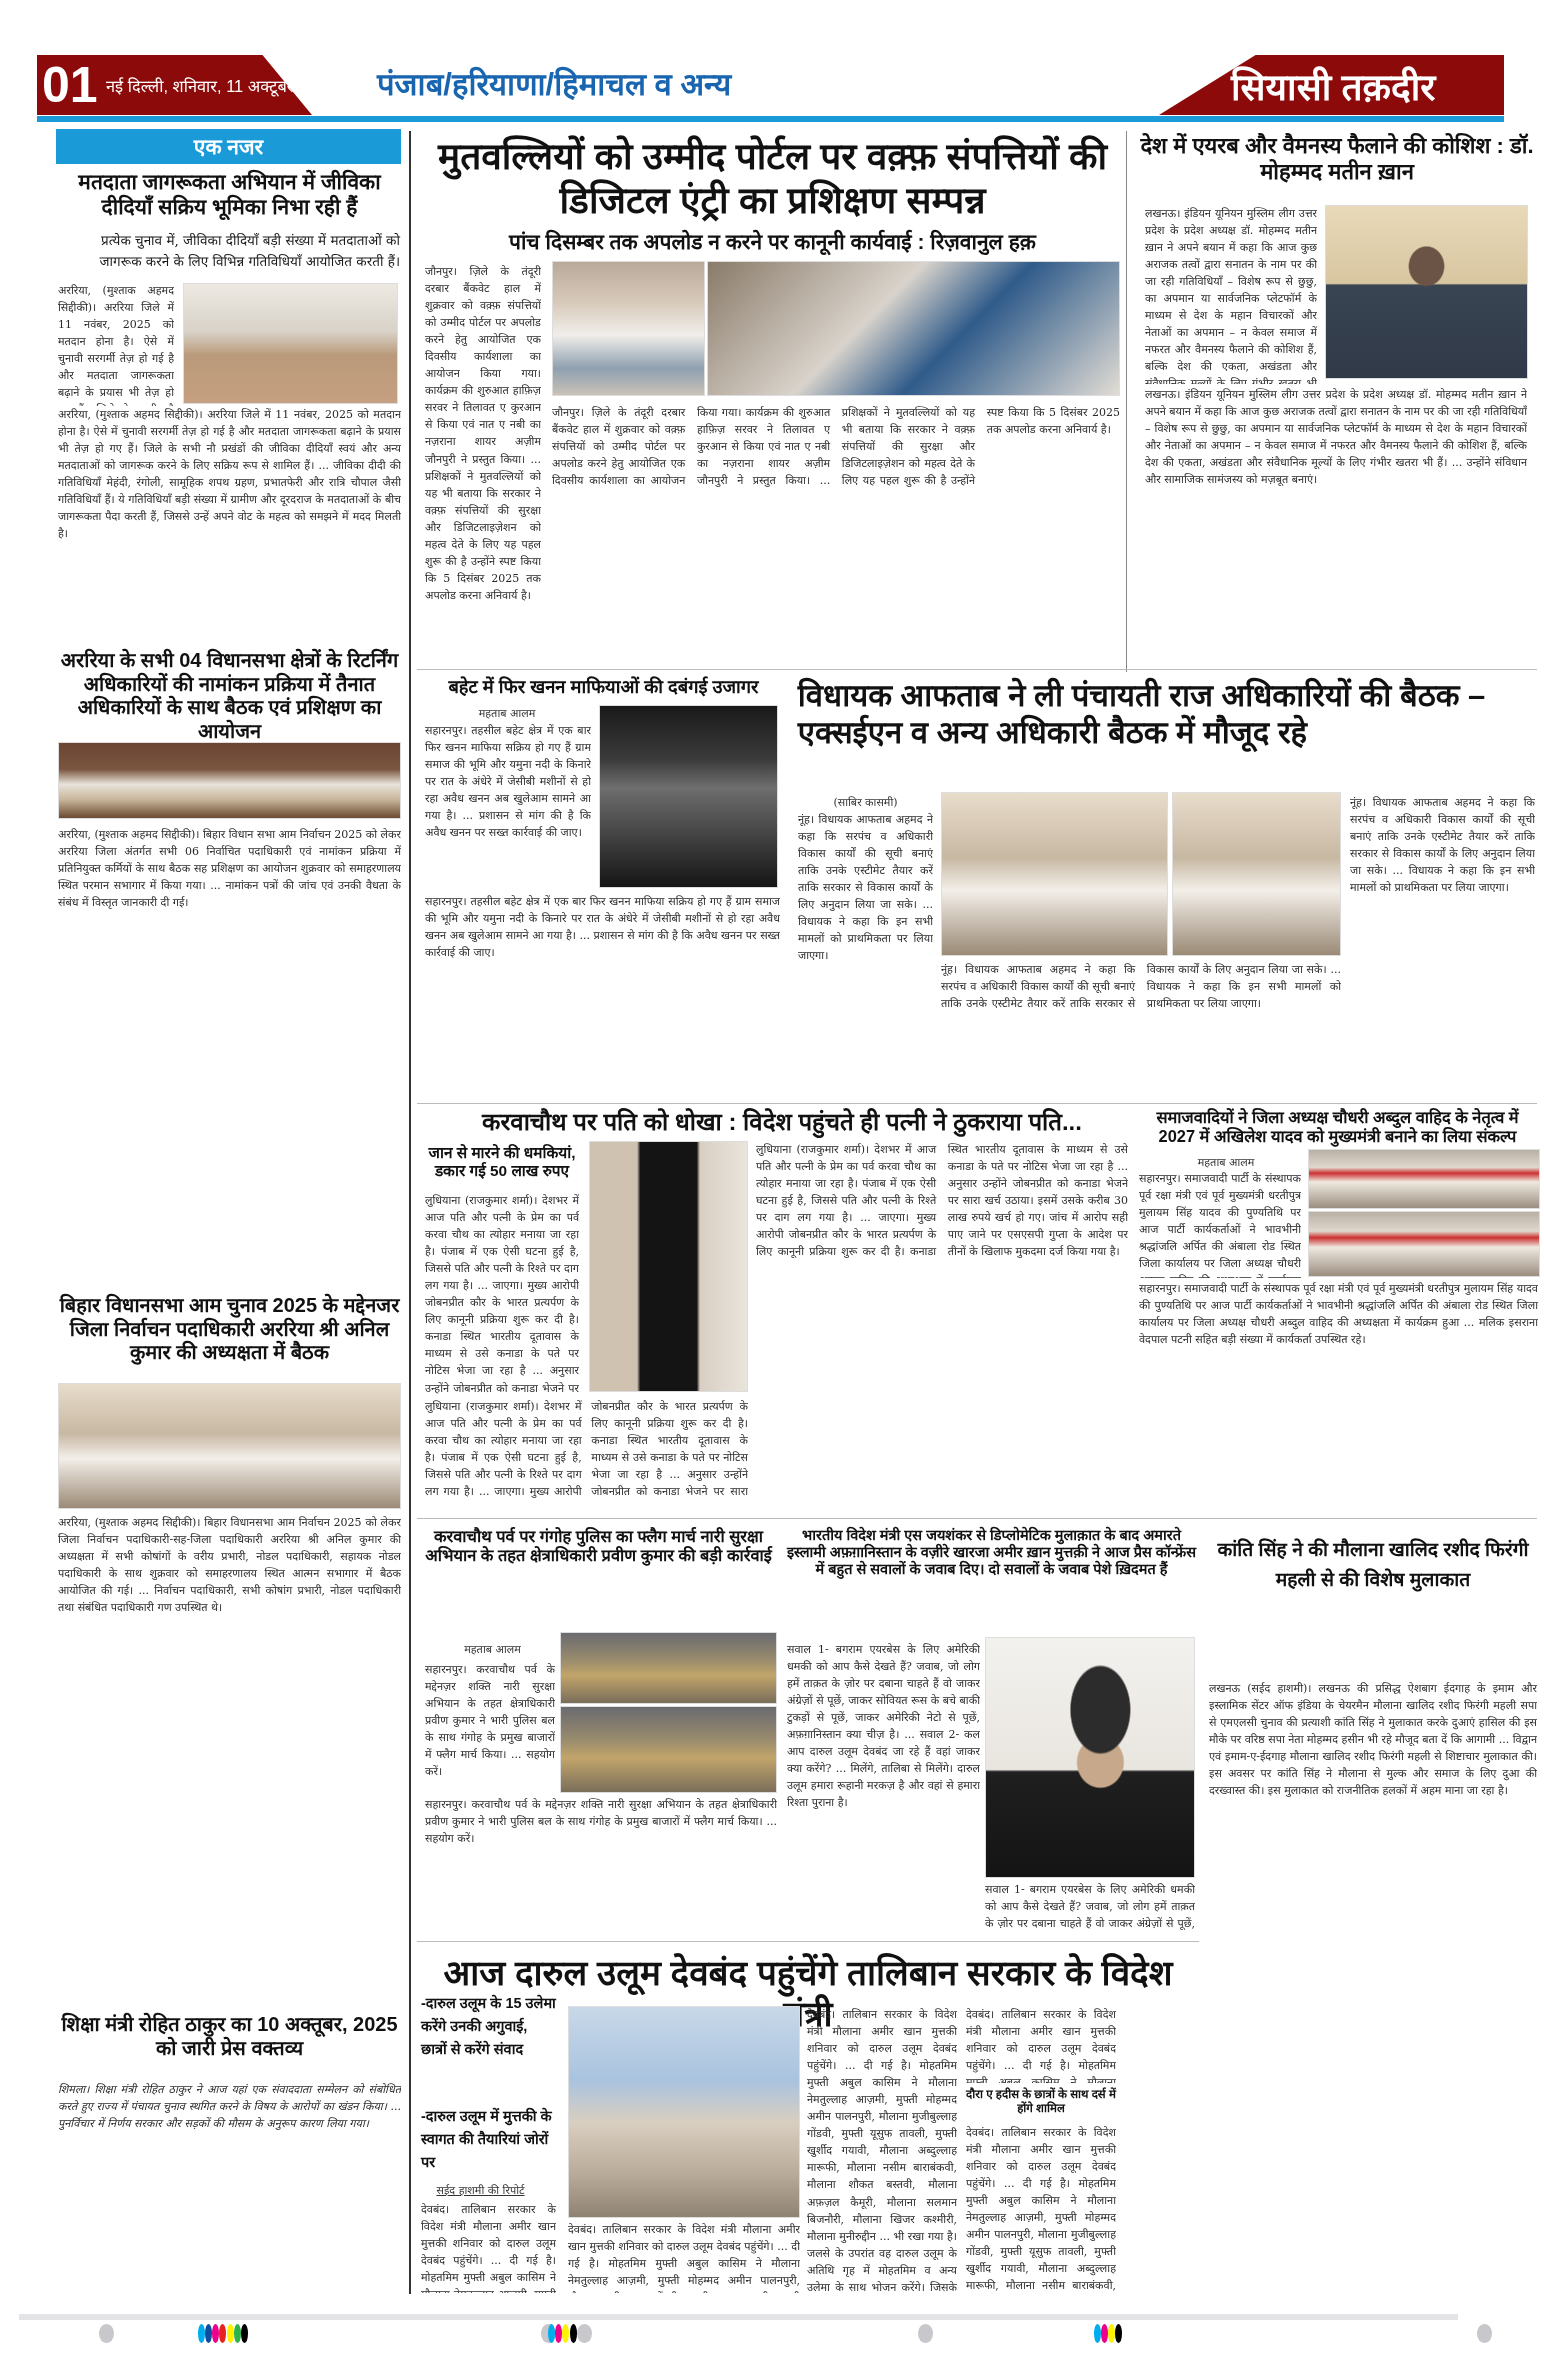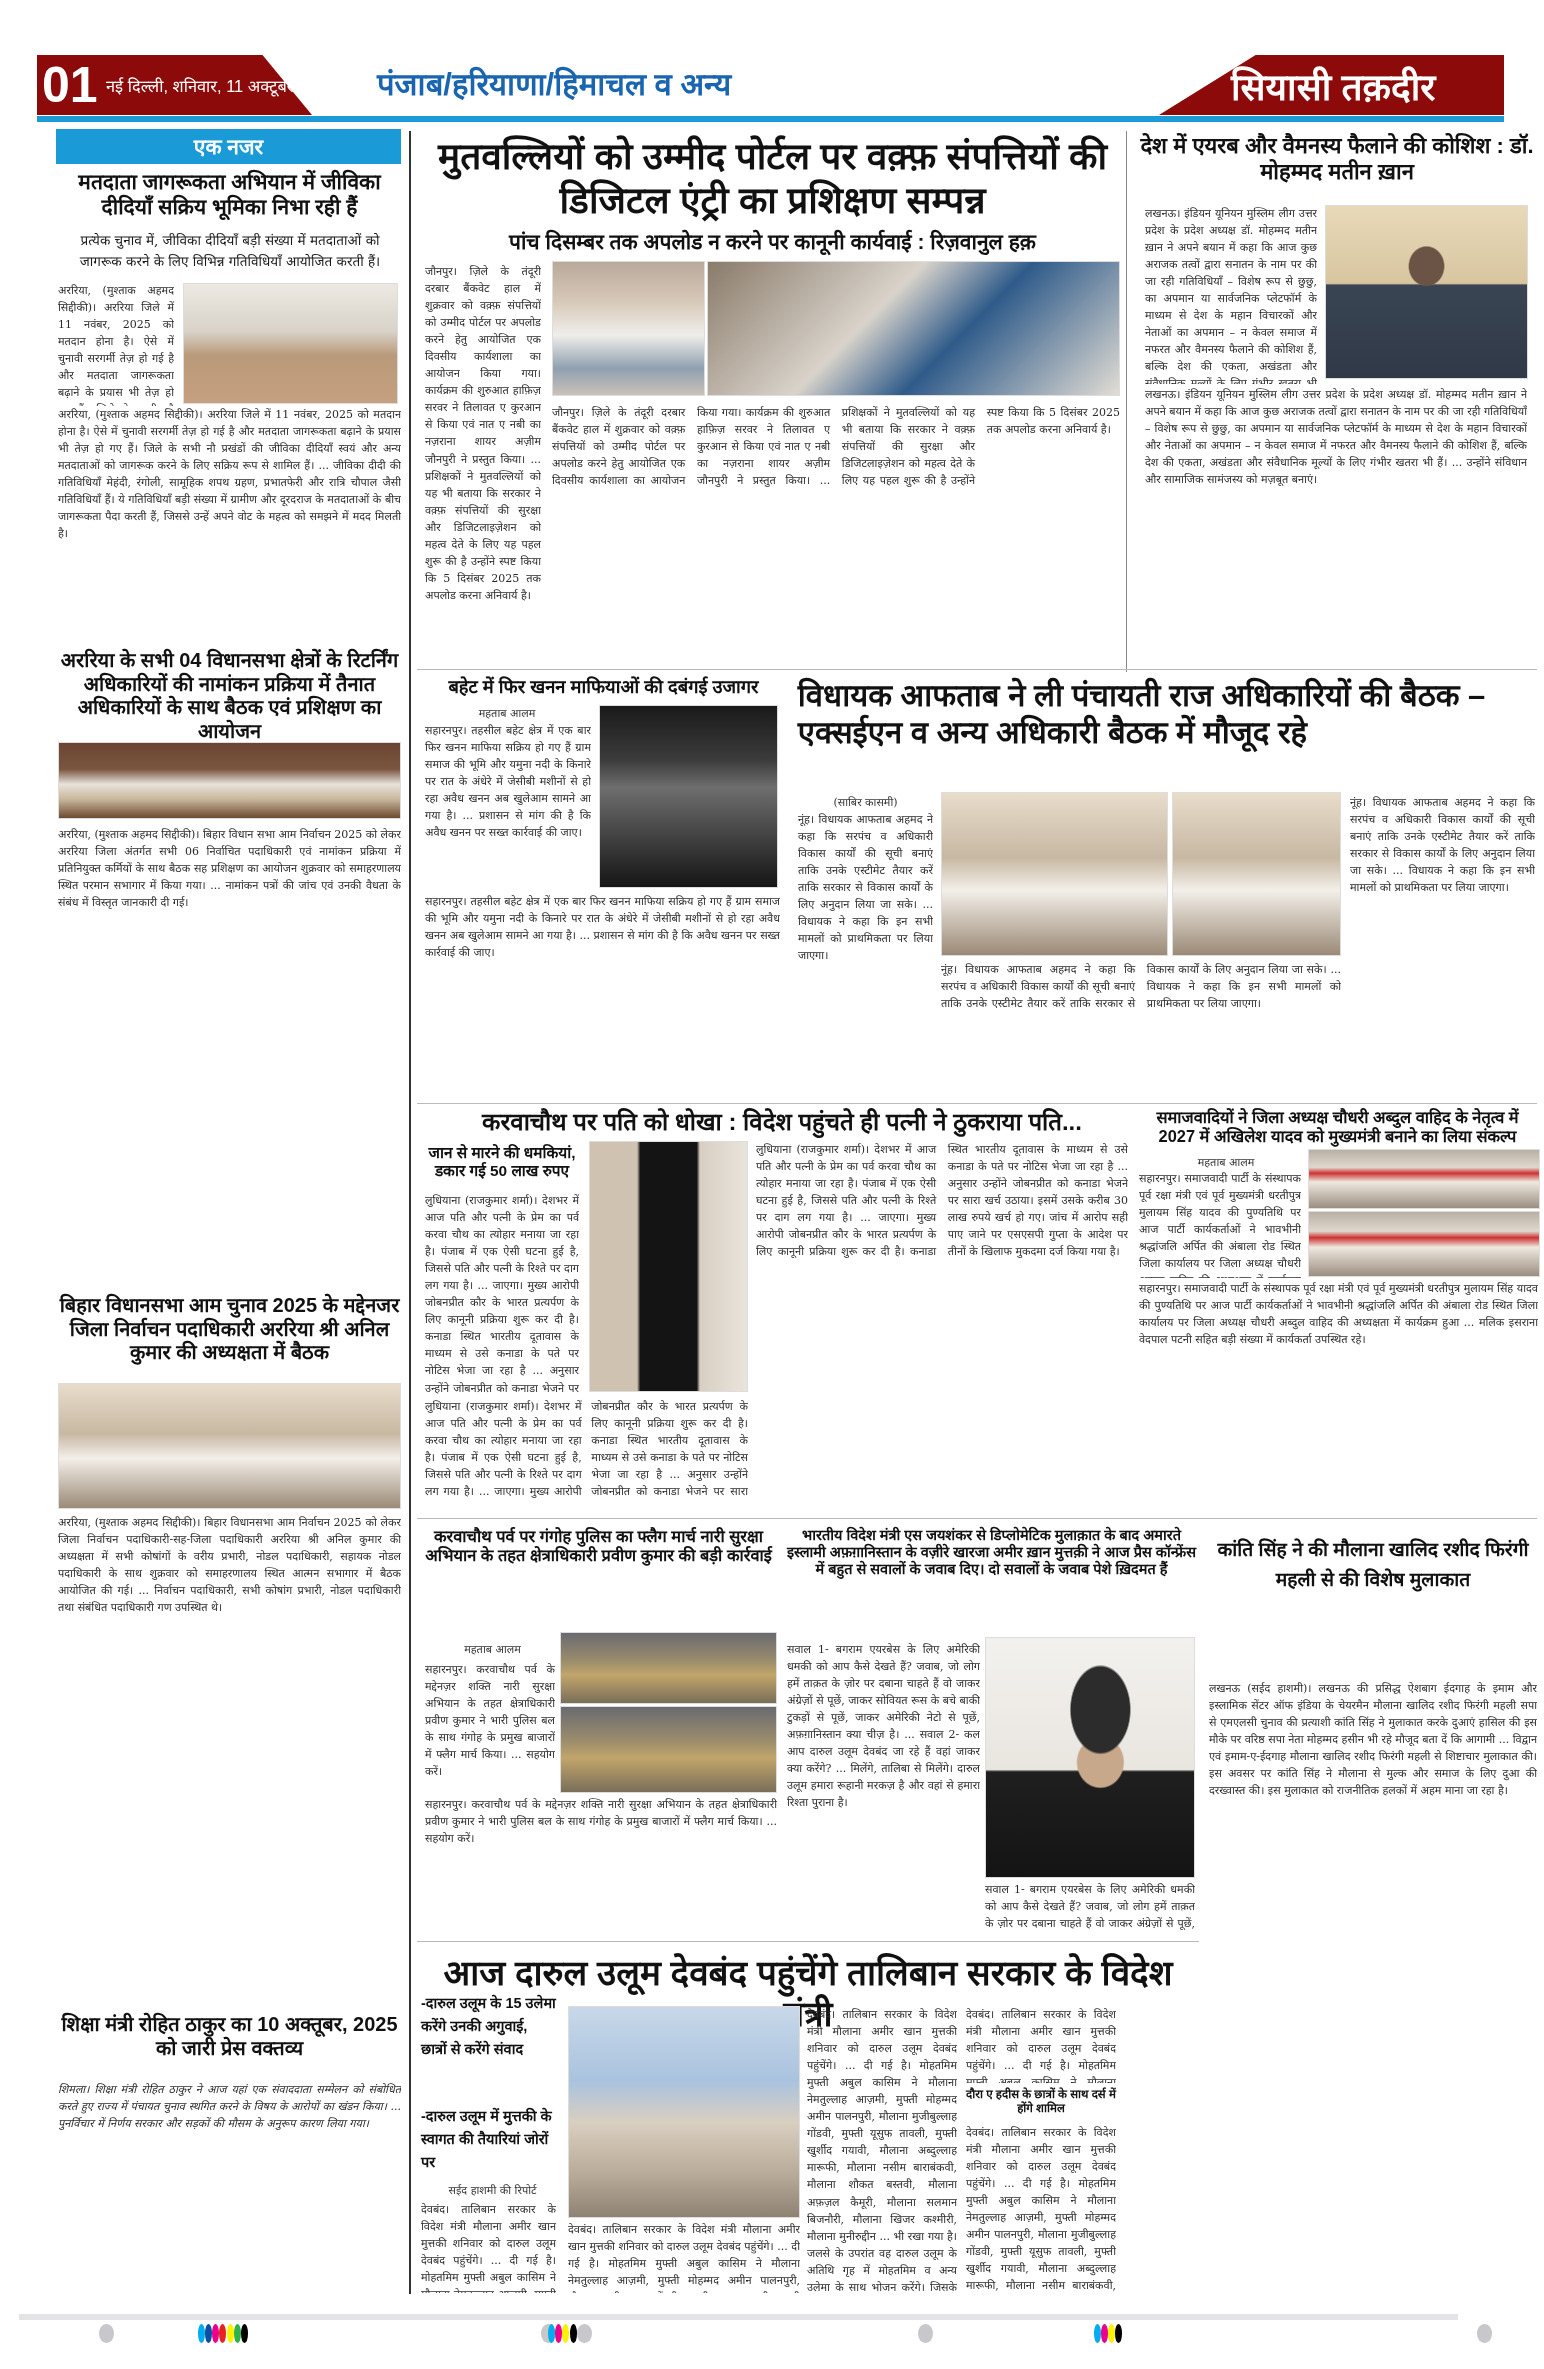--- a/index.html
+++ b/index.html
@@ -53,21 +53,21 @@
 <div id="section-title" class="abs">पंजाब/हरियाणा/हिमाचल व अन्य</div>
 <div id="mast-right" class="abs"></div>
 <div id="brand" class="abs">सियासी तक़दीर</div>
 <div id="mast-line" class="abs"></div>
 
 <div class="vrule" style="left:409px; top:131px; height:2163px;"></div>
 <div class="vrule" style="left:1126px; top:131px; height:541px; width:1px; background:#888;"></div>
 
 <div class="abs ek-najar">एक नजर</div>
 <div class="abs hl" style="left:58px; top:170px; width:343px; font-size:21px;">मतदाता जागरूकता अभियान में जीविका दीदियाँ सक्रिय भूमिका निभा रही हैं</div>
-<div class="abs" style="left:60px; top:230px; width:340px; font-family:'DejaVu Serif',serif; font-size:13.5px; line-height:1.55; text-align:center;">प्रत्येक चुनाव में, जीविका दीदियाँ बड़ी संख्या में मतदाताओं को जागरूक करने के लिए विभिन्न गतिविधियाँ आयोजित करती हैं।</div>
+<div class="abs" style="left:60px; top:230px; width:340px; font-family:'DejaVu Serif',serif; font-size:13.5px; line-height:1.55; text-align:right;">प्रत्येक चुनाव में, जीविका दीदियाँ बड़ी संख्या में मतदाताओं को जागरूक करने के लिए विभिन्न गतिविधियाँ आयोजित करती हैं।</div>
 <div class="photo ph-women" style="left:183px; top:283px; width:215px; height:121px;"></div>
 <div class="abs body-text" style="left:58px; top:282px; width:116px; height:124px;">अररिया, (मुश्ताक अहमद सिद्दीकी)। अररिया जिले में 11 नवंबर, 2025 को मतदान होना है। ऐसे में चुनावी सरगर्मी तेज़ हो गई है और मतदाता जागरूकता बढ़ाने के प्रयास भी तेज़ हो गए हैं। जिले के सभी नौ प्रखंडों की जीविका दीदियाँ स्वयं और अन्य मतदाताओं को जागरूक करने के लिए सक्रिय रूप से शामिल हैं। ... जीविका दीदी की गतिविधियाँ मेहंदी, रंगोली, सामूहिक शपथ ग्रहण, प्रभातफेरी और रात्रि चौपाल जैसी गतिविधियाँ हैं। ये गतिविधियाँ बड़ी संख्या में ग्रामीण और दूरदराज के मतदाताओं के बीच जागरूकता पैदा करती हैं, जिससे उन्हें अपने वोट के महत्व को समझने में मदद मिलती है।</div>
 <div class="abs body-text" style="left:58px; top:406px; width:343px; height:232px;">अररिया, (मुश्ताक अहमद सिद्दीकी)। अररिया जिले में 11 नवंबर, 2025 को मतदान होना है। ऐसे में चुनावी सरगर्मी तेज़ हो गई है और मतदाता जागरूकता बढ़ाने के प्रयास भी तेज़ हो गए हैं। जिले के सभी नौ प्रखंडों की जीविका दीदियाँ स्वयं और अन्य मतदाताओं को जागरूक करने के लिए सक्रिय रूप से शामिल हैं। ... जीविका दीदी की गतिविधियाँ मेहंदी, रंगोली, सामूहिक शपथ ग्रहण, प्रभातफेरी और रात्रि चौपाल जैसी गतिविधियाँ हैं। ये गतिविधियाँ बड़ी संख्या में ग्रामीण और दूरदराज के मतदाताओं के बीच जागरूकता पैदा करती हैं, जिससे उन्हें अपने वोट के महत्व को समझने में मदद मिलती है।</div>
 
 <div class="abs hl" style="left:58px; top:649px; width:343px; font-size:20px;">अररिया के सभी 04 विधानसभा क्षेत्रों के रिटर्निंग अधिकारियों की नामांकन प्रक्रिया में तैनात अधिकारियों के साथ बैठक एवं प्रशिक्षण का आयोजन</div>
 <div class="photo ph-meeting" style="left:58px; top:742px; width:343px; height:77px;"></div>
 <div class="abs body-text" style="left:58px; top:826px; width:343px; height:449px;">अररिया, (मुश्ताक अहमद सिद्दीकी)। बिहार विधान सभा आम निर्वाचन 2025 को लेकर अररिया जिला अंतर्गत सभी 06 निर्वाचित पदाधिकारी एवं नामांकन प्रक्रिया में प्रतिनियुक्त कर्मियों के साथ बैठक सह प्रशिक्षण का आयोजन शुक्रवार को समाहरणालय स्थित परमान सभागार में किया गया। ... नामांकन पत्रों की जांच एवं उनकी वैधता के संबंध में विस्तृत जानकारी दी गई।</div>
 
 <div class="abs hl" style="left:58px; top:1294px; width:343px; font-size:20px;">बिहार विधानसभा आम चुनाव 2025 के मद्देनजर जिला निर्वाचन पदाधिकारी अररिया श्री अनिल कुमार की अध्यक्षता में बैठक</div>
 <div class="photo ph-office" style="left:58px; top:1383px; width:343px; height:126px;"></div>
@@ -135,21 +135,21 @@
 <div class="abs body-text" style="left:985px; top:1881px; width:210px; height:50px;">सवाल 1- बगराम एयरबेस के लिए अमेरिकी धमकी को आप कैसे देखते हैं? जवाब, जो लोग हमें ताक़त के ज़ोर पर दबाना चाहते हैं वो जाकर अंग्रेज़ों से पूछें, जाकर सोवियत रूस के बचे बाकी टुकड़ों से पूछें, जाकर अमेरिकी नेटो से पूछें, अफ़ग़ानिस्तान क्या चीज़ है। ... सवाल 2- कल आप दारुल उलूम देवबंद जा रहे हैं वहां जाकर क्या करेंगे? ... मिलेंगे, तालिबा से मिलेंगे। दारुल उलूम हमारा रूहानी मरकज़ है और वहां से हमारा रिश्ता पुराना है।</div>
 
 <div class="abs hl" style="left:1209px; top:1535px; width:328px; font-size:19.3px; line-height:1.55;">कांति सिंह ने की मौलाना खालिद रशीद फिरंगी महली से की विशेष मुलाकात</div>
 <div class="abs body-text" style="left:1209px; top:1680px; width:328px; height:618px;">लखनऊ (सईद हाशमी)। लखनऊ की प्रसिद्ध ऐशबाग ईदगाह के इमाम और इस्लामिक सेंटर ऑफ इंडिया के चेयरमैन मौलाना खालिद रशीद फिरंगी महली सपा से एमएलसी चुनाव की प्रत्याशी कांति सिंह ने मुलाकात करके दुआएं हासिल की इस मौके पर वरिष्ठ सपा नेता मोहम्मद हसीन भी रहे मौजूद बता दें कि आगामी ... विद्वान एवं इमाम-ए-ईदगाह मौलाना खालिद रशीद फिरंगी महली से शिष्टाचार मुलाकात की। इस अवसर पर कांति सिंह ने मौलाना से मुल्क और समाज के लिए दुआ की दरख्वास्त की। इस मुलाकात को राजनीतिक हलकों में अहम माना जा रहा है।</div>
 
 <div class="hrule" style="left:417px; top:1941px; width:782px;"></div>
 
 <div class="abs hl" style="left:417px; top:1952px; width:782px; font-size:35px;">आज दारुल उलूम देवबंद पहुंचेंगे तालिबान सरकार के विदेश मंत्री</div>
 <div class="abs hl" style="left:421px; top:1992px; width:135px; font-size:14.5px; text-align:left; line-height:1.6;">-दारुल उलूम के 15 उलेमा करेंगे उनकी अगुवाई, छात्रों से करेंगे संवाद</div>
 <div class="abs hl" style="left:421px; top:2105px; width:135px; font-size:14.5px; text-align:left; line-height:1.6;">-दारुल उलूम में मुत्तकी के स्वागत की तैयारियां जोरों पर</div>
-<div class="abs byline" style="left:425px; top:2182px; width:135px;">सईद हाशमी की रिपोर्ट</div>
+<div class="abs byline" style="left:413px; top:2182px; width:135px;text-decoration:underline;">सईद हाशमी की रिपोर्ट</div>
 <div class="abs body-text" style="left:421px; top:2201px; width:135px; height:92px;">देवबंद। तालिबान सरकार के विदेश मंत्री मौलाना अमीर खान मुत्तकी शनिवार को दारुल उलूम देवबंद पहुंचेंगे। ... दी गई है। मोहतमिम मुफ्ती अबुल कासिम ने मौलाना नेमतुल्लाह आज़मी, मुफ्ती मोहम्मद अमीन पालनपुरी, मौलाना मुजीबुल्लाह गोंडवी, मुफ्ती यूसुफ तावली, मुफ्ती खुर्शीद गयावी, मौलाना अब्दुल्लाह मारूफी, मौलाना नसीम बाराबंकवी, मौलाना शौकत बस्तवी, मौलाना अफ़ज़ल कैमूरी, मौलाना सलमान बिजनौरी, मौलाना खिजर कश्मीरी, मौलाना मुनीरुद्दीन ... भी रखा गया है। जलसे के उपरांत वह दारुल उलूम के अतिथि गृह में मोहतमिम व अन्य उलेमा के साथ भोजन करेंगे। जिसके बाद करीब चार मुत्तकी वापस लौट जाएंगे। ... देवबंद। तालिबान सरकार के विदेश मंत्री मौलाना अमीर खान मुत्तकी देवबंदी उलेमा से बेहद अकीदत रखते हैं। ... मुलाकात के दौरान समाजवादी पार्टी के वरिष्ठ नेता मोहम्मद हसीन ने मध्यस्थ की भूमिका निभाई और दोनों के बीच संवाद स्थापित करवाया। इस मौके पर पूर्व पार्षद रफीक अहमद, समाजसेवी फहीम खान और मोहम्मद हस्सान?संदीप समाजसेवी और मौलाना फहीम जमाल ने गुल दुआ की।</div>
 <div class="photo ph-deoband" style="left:568px; top:2006px; width:232px; height:212px;"></div>
 <div class="abs body-text" style="left:568px; top:2221px; width:232px; height:72px;">देवबंद। तालिबान सरकार के विदेश मंत्री मौलाना अमीर खान मुत्तकी शनिवार को दारुल उलूम देवबंद पहुंचेंगे। ... दी गई है। मोहतमिम मुफ्ती अबुल कासिम ने मौलाना नेमतुल्लाह आज़मी, मुफ्ती मोहम्मद अमीन पालनपुरी, मौलाना मुजीबुल्लाह गोंडवी, मुफ्ती यूसुफ तावली, मुफ्ती खुर्शीद गयावी, मौलाना अब्दुल्लाह मारूफी, मौलाना नसीम बाराबंकवी, मौलाना शौकत बस्तवी, मौलाना अफ़ज़ल कैमूरी, मौलाना सलमान बिजनौरी, मौलाना खिजर कश्मीरी, मौलाना मुनीरुद्दीन ... भी रखा गया है। जलसे के उपरांत वह दारुल उलूम के अतिथि गृह में मोहतमिम व अन्य उलेमा के साथ भोजन करेंगे। जिसके बाद करीब चार मुत्तकी वापस लौट जाएंगे। ... देवबंद। तालिबान सरकार के विदेश मंत्री मौलाना अमीर खान मुत्तकी देवबंदी उलेमा से बेहद अकीदत रखते हैं। ... मुलाकात के दौरान समाजवादी पार्टी के वरिष्ठ नेता मोहम्मद हसीन ने मध्यस्थ की भूमिका निभाई और दोनों के बीच संवाद स्थापित करवाया। इस मौके पर पूर्व पार्षद रफीक अहमद, समाजसेवी फहीम खान और मोहम्मद हस्सान?संदीप समाजसेवी और मौलाना फहीम जमाल ने गुल दुआ की।</div>
 <div class="abs body-text" style="left:807px; top:2006px; width:150px; height:287px;">देवबंद। तालिबान सरकार के विदेश मंत्री मौलाना अमीर खान मुत्तकी शनिवार को दारुल उलूम देवबंद पहुंचेंगे। ... दी गई है। मोहतमिम मुफ्ती अबुल कासिम ने मौलाना नेमतुल्लाह आज़मी, मुफ्ती मोहम्मद अमीन पालनपुरी, मौलाना मुजीबुल्लाह गोंडवी, मुफ्ती यूसुफ तावली, मुफ्ती खुर्शीद गयावी, मौलाना अब्दुल्लाह मारूफी, मौलाना नसीम बाराबंकवी, मौलाना शौकत बस्तवी, मौलाना अफ़ज़ल कैमूरी, मौलाना सलमान बिजनौरी, मौलाना खिजर कश्मीरी, मौलाना मुनीरुद्दीन ... भी रखा गया है। जलसे के उपरांत वह दारुल उलूम के अतिथि गृह में मोहतमिम व अन्य उलेमा के साथ भोजन करेंगे। जिसके बाद करीब चार मुत्तकी वापस लौट जाएंगे। ... देवबंद। तालिबान सरकार के विदेश मंत्री मौलाना अमीर खान मुत्तकी देवबंदी उलेमा से बेहद अकीदत रखते हैं। ... मुलाकात के दौरान समाजवादी पार्टी के वरिष्ठ नेता मोहम्मद हसीन ने मध्यस्थ की भूमिका निभाई और दोनों के बीच संवाद स्थापित करवाया। इस मौके पर पूर्व पार्षद रफीक अहमद, समाजसेवी फहीम खान और मोहम्मद हस्सान?संदीप समाजसेवी और मौलाना फहीम जमाल ने गुल दुआ की।</div>
 <div class="abs body-text" style="left:966px; top:2006px; width:150px; height:77px;">देवबंद। तालिबान सरकार के विदेश मंत्री मौलाना अमीर खान मुत्तकी शनिवार को दारुल उलूम देवबंद पहुंचेंगे। ... दी गई है। मोहतमिम मुफ्ती अबुल कासिम ने मौलाना नेमतुल्लाह आज़मी, मुफ्ती मोहम्मद अमीन पालनपुरी, मौलाना मुजीबुल्लाह गोंडवी, मुफ्ती यूसुफ तावली, मुफ्ती खुर्शीद गयावी, मौलाना अब्दुल्लाह मारूफी, मौलाना नसीम बाराबंकवी, मौलाना शौकत बस्तवी, मौलाना अफ़ज़ल कैमूरी, मौलाना सलमान बिजनौरी, मौलाना खिजर कश्मीरी, मौलाना मुनीरुद्दीन ... भी रखा गया है। जलसे के उपरांत वह दारुल उलूम के अतिथि गृह में मोहतमिम व अन्य उलेमा के साथ भोजन करेंगे। जिसके बाद करीब चार मुत्तकी वापस लौट जाएंगे। ... देवबंद। तालिबान सरकार के विदेश मंत्री मौलाना अमीर खान मुत्तकी देवबंदी उलेमा से बेहद अकीदत रखते हैं। ... मुलाकात के दौरान समाजवादी पार्टी के वरिष्ठ नेता मोहम्मद हसीन ने मध्यस्थ की भूमिका निभाई और दोनों के बीच संवाद स्थापित करवाया। इस मौके पर पूर्व पार्षद रफीक अहमद, समाजसेवी फहीम खान और मोहम्मद हस्सान?संदीप समाजसेवी और मौलाना फहीम जमाल ने गुल दुआ की।</div>
 <div class="abs hl" style="left:966px; top:2087px; width:150px; font-size:11.6px;">दौरा ए हदीस के छात्रों के साथ दर्स में होंगे शामिल</div>
 <div class="abs body-text" style="left:966px; top:2124px; width:150px; height:169px;">देवबंद। तालिबान सरकार के विदेश मंत्री मौलाना अमीर खान मुत्तकी शनिवार को दारुल उलूम देवबंद पहुंचेंगे। ... दी गई है। मोहतमिम मुफ्ती अबुल कासिम ने मौलाना नेमतुल्लाह आज़मी, मुफ्ती मोहम्मद अमीन पालनपुरी, मौलाना मुजीबुल्लाह गोंडवी, मुफ्ती यूसुफ तावली, मुफ्ती खुर्शीद गयावी, मौलाना अब्दुल्लाह मारूफी, मौलाना नसीम बाराबंकवी, मौलाना शौकत बस्तवी, मौलाना अफ़ज़ल कैमूरी, मौलाना सलमान बिजनौरी, मौलाना खिजर कश्मीरी, मौलाना मुनीरुद्दीन ... भी रखा गया है। जलसे के उपरांत वह दारुल उलूम के अतिथि गृह में मोहतमिम व अन्य उलेमा के साथ भोजन करेंगे। जिसके बाद करीब चार मुत्तकी वापस लौट जाएंगे। ... देवबंद। तालिबान सरकार के विदेश मंत्री मौलाना अमीर खान मुत्तकी देवबंदी उलेमा से बेहद अकीदत रखते हैं। ... मुलाकात के दौरान समाजवादी पार्टी के वरिष्ठ नेता मोहम्मद हसीन ने मध्यस्थ की भूमिका निभाई और दोनों के बीच संवाद स्थापित करवाया। इस मौके पर पूर्व पार्षद रफीक अहमद, समाजसेवी फहीम खान और मोहम्मद हस्सान?संदीप समाजसेवी और मौलाना फहीम जमाल ने गुल दुआ की।</div>
 
 <div class="abs" style="left:19.3px; top:2314px; width:1439px; height:5.8px; background:#e4e4e6;"></div>
 <div id="reg-marks">

